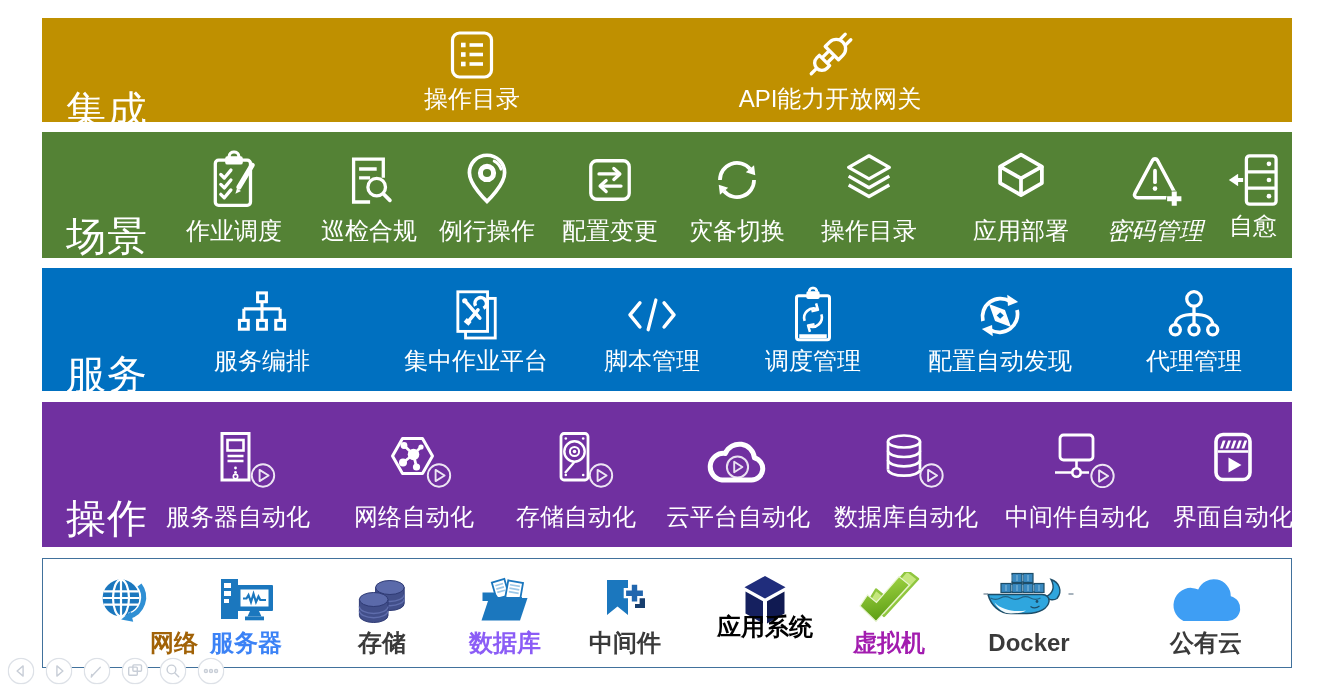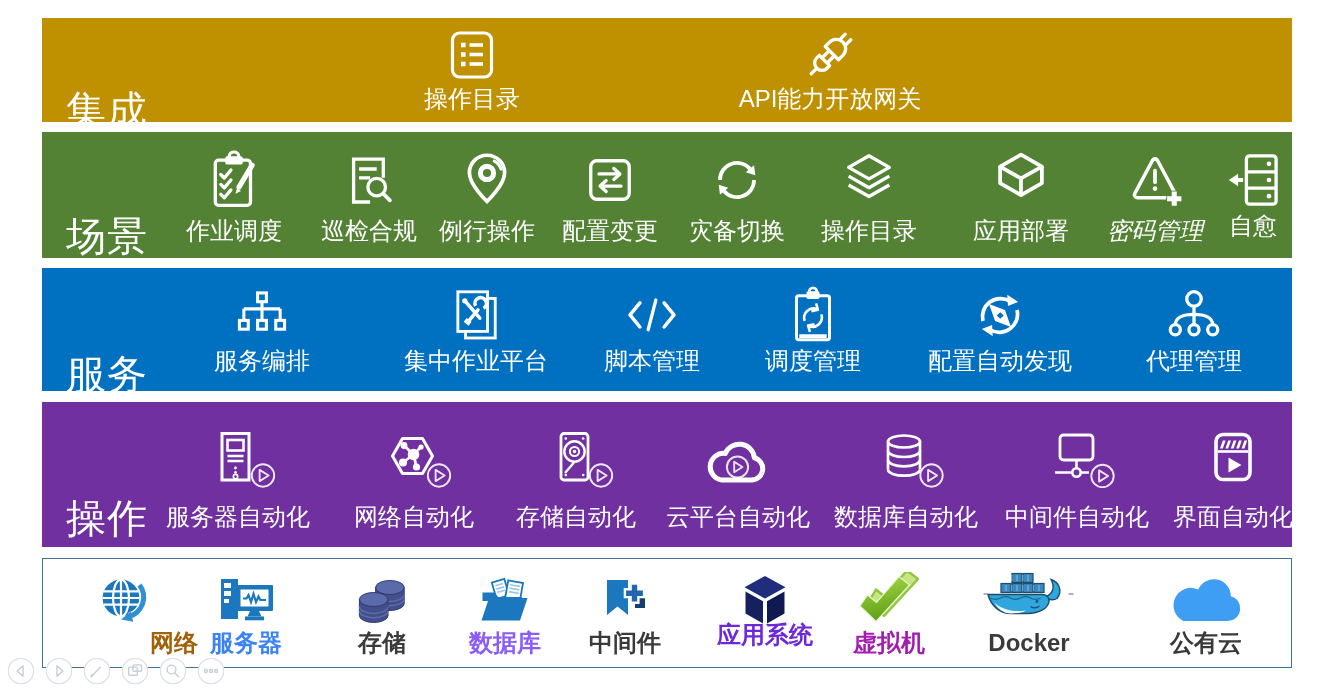--- a/index.html
+++ b/index.html
@@ -442,21 +442,21 @@
         <div class="item-label" style="top: 84px; color: rgb(58, 58, 58);">中间件</div>
       </div>
       <div class="item" style="left: 722px; top: 0px;">
         <div class="item-icon" style="top: 41px;">
           <svg width="52" height="56" viewBox="0 0 52 56" fill="none">
    <path d="M26,4 L46.5,15.3 L26,26.6 L5.5,15.3 Z" fill="#202D7C"></path>
    <path d="M6.5,19.5 L24,29.2 V51.5 L6.5,41.5 Z" fill="#15205F"></path>
    <path d="M45.5,19.5 L28,29.2 V51.5 L45.5,41.5 Z" fill="#101A52"></path>
           </svg>
         </div>
-        <div class="item-label" style="top: 76px; color: #6d28d9;">应用系统</div>
+        <div class="item-label" style="top: 68px; color: #000000;">应用系统</div>
       </div>
       <div class="item" style="left: 846px; top: 0px;">
         <div class="item-icon" style="top: 41px;">
           <svg width="64" height="56" viewBox="0 0 64 56" fill="none">
    <g transform="translate(7,-4)">
      <path d="M5,33 L20,48 L54,11 L43,2.5 L20.5,28.5 L12,21.5 Z" fill="#C6E77E" stroke="#8FC63F" stroke-width="2.4" stroke-linejoin="round"></path>
    </g>
    <defs>
               <linearGradient id="gchk" x1="0" y1="0" x2="0.25" y2="1">
      <stop offset="0" stop-color="#A9DB4A"></stop>

